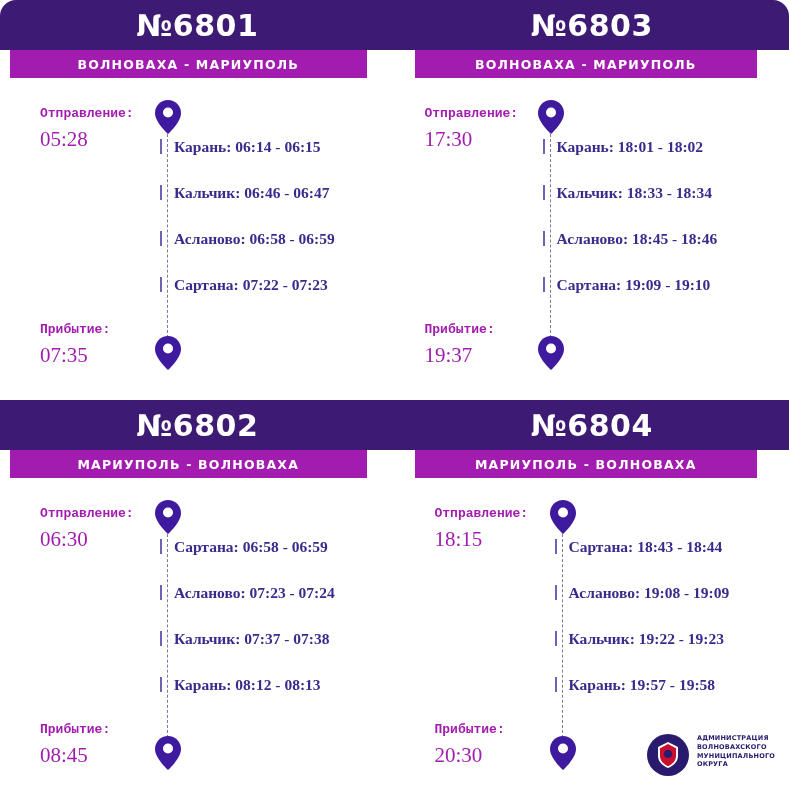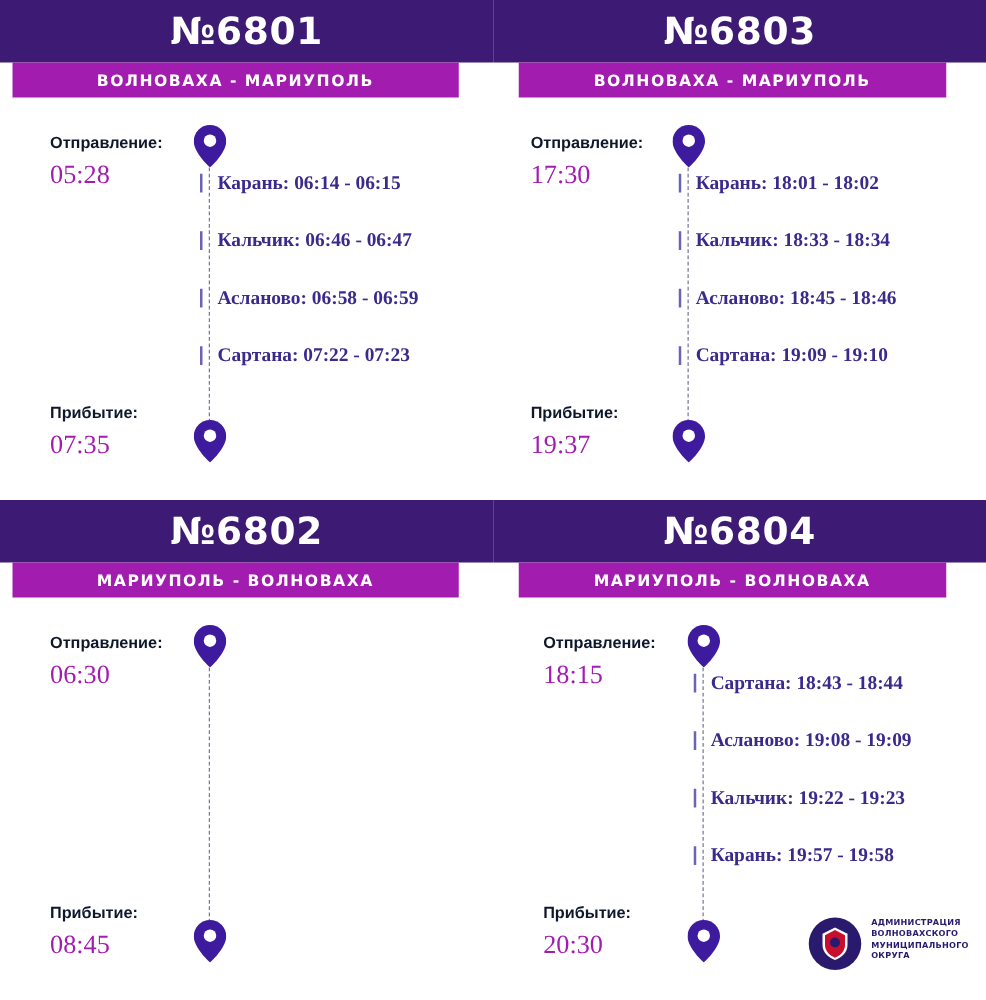--- a/index.html
+++ b/index.html
@@ -10,20 +10,21 @@
     height: 800px;
     background: #ffffff;
     font-family: "Liberation Serif", serif;
   }
   .page {
     position: relative;
     width: 789px;
     height: 800px;
     overflow: hidden;
     background: #ffffff;
+    border-radius: 16px;
   }
   .grid {
     display: grid;
     grid-template-columns: 1fr 1fr;
     grid-template-rows: 1fr 1fr;
     width: 789px;
     height: 800px;
   }
   .card {
     position: relative;
@@ -66,22 +67,22 @@
   }
   .dep-block, .arr-block {
     position: absolute;
     left: 40px;
     width: 125px;
     text-align: left;
   }
   .dep-block { top: 28px; }
   .arr-block { bottom: 32px; margin-top: 40px; }
   .lbl {
-    color: #0f172a;
-    font-family: Liberation Sans, sans-serif;
+    color: #a21caf;
+    font-family: Liberation Mono, monospace;
     font-size: 13px;
     font-weight: bold;
     white-space: nowrap;
   }
   .time-big {
     color: #a21caf;
     font-family: "Liberation Serif", serif;
     font-weight: normal;
     font-size: 21px;
     margin-top: 6px;
@@ -253,20 +254,26 @@
           <div class="lbl">Отправление:</div>
           <div class="time-big">06:30</div>
         </div>
         <div class="pin dep">
           <svg width="26" height="34" viewBox="0 0 26 34">
               <path d="M13 0C5.8 0 0 5.8 0 13c0 9.5 13 21 13 21s13-11.5 13-21C26 5.8 20.2 0 13 0z" fill="#3d1a9e"></path>
               <circle cx="13" cy="12.5" r="5" fill="#ffffff"></circle>
             </svg>
         </div>
         <div class="dashline"></div>
+        <div class="stops">
+          <div class="stop">Сартана: 06:58 - 06:59</div>
+          <div class="stop">Асланово: 07:23 - 07:24</div>
+          <div class="stop">Кальчик: 07:37 - 07:38</div>
+          <div class="stop">Карань: 08:12 - 08:13</div>
+        </div>
         <div class="pin arr">
           <svg width="26" height="34" viewBox="0 0 26 34">
               <path d="M13 0C5.8 0 0 5.8 0 13c0 9.5 13 21 13 21s13-11.5 13-21C26 5.8 20.2 0 13 0z" fill="#3d1a9e"></path>
               <circle cx="13" cy="12.5" r="5" fill="#ffffff"></circle>
             </svg>
         </div>
         <div class="arr-block">
           <div class="lbl">Прибытие:</div>
           <div class="time-big">08:45</div>
         </div>

